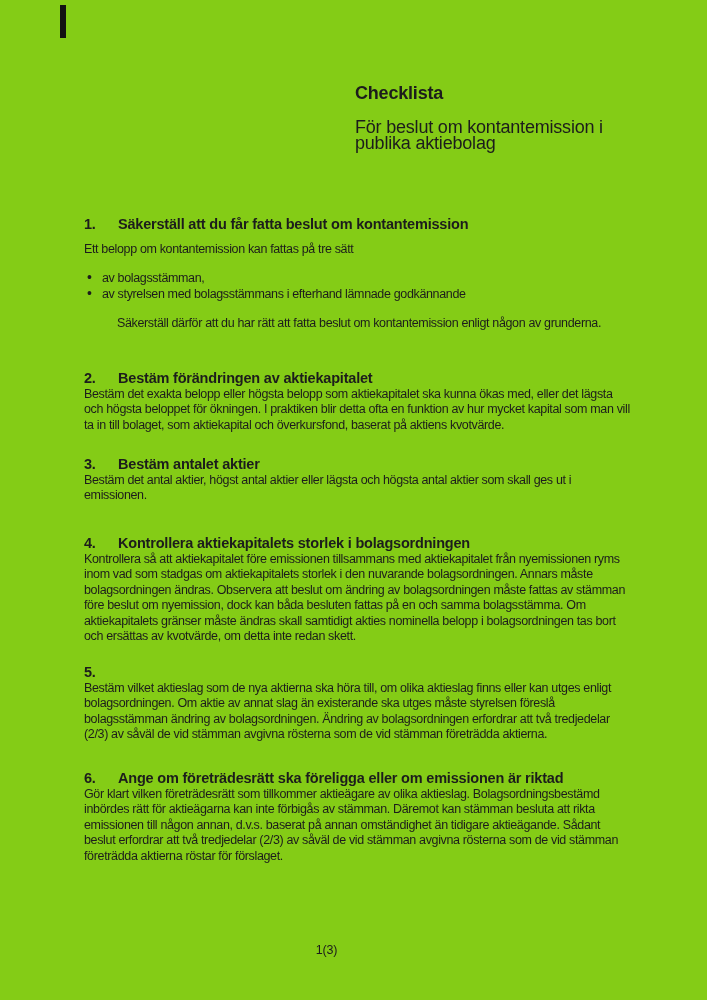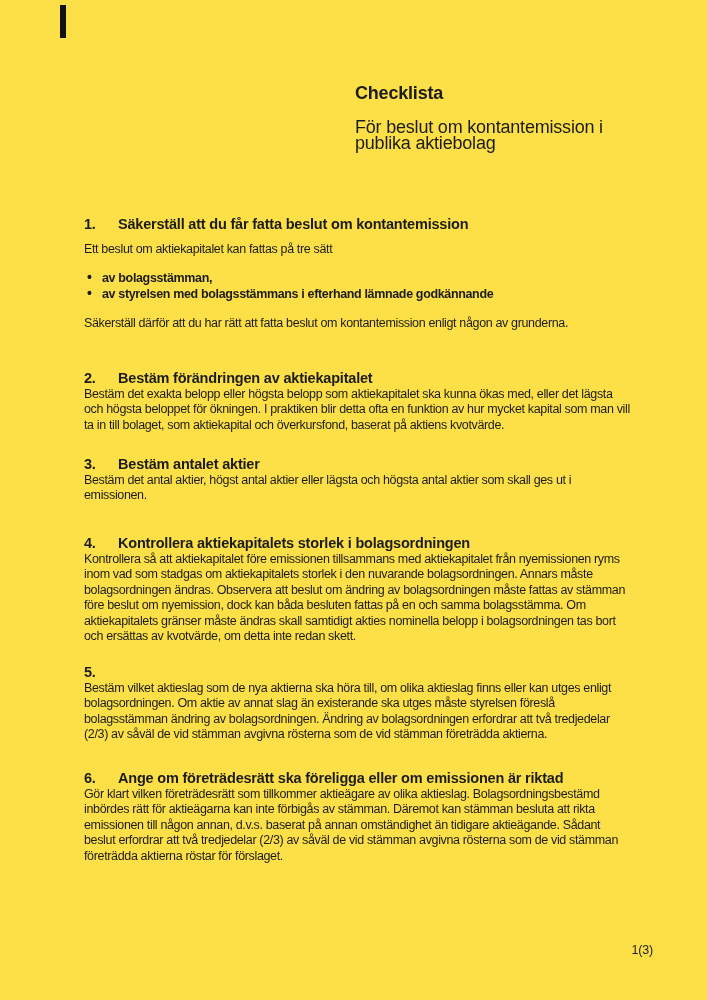--- a/index.html
+++ b/index.html
@@ -1,21 +1,21 @@
 <!DOCTYPE html>
 <html lang="sv"><head>
 <meta charset="utf-8">
 <title>Checklista</title>
 <style>
   html, body { margin: 0; padding: 0; background: #ffffff; }
   .page {
     position: relative;
     width: 707px;
     height: 1000px;
-    background: #fde047;
+    background: #84cc16;
     font-family: "Liberation Sans", sans-serif;
     color: #1c1c1c;
     overflow: hidden;
   }
   
   .scan-mark {
     position: absolute;
     left: 60px;
     top: 5px;
     width: 6px;
@@ -69,41 +69,40 @@
     font-size: 12.5px;
     line-height: 15.4px;
     letter-spacing: -0.35px;
   }
   .sec-body { }
   .sec-intro { margin-top: 9px; }
   .bullet-list {
     list-style: none;
     margin: 14px 0 0 0;
     padding: 0;
-    font-weight: bold;
   }
   .bullet-list li {
     position: relative;
     padding-left: 18px;
   }
   .bullet-list li::before {
     content: "\2022";
     position: absolute;
     left: 3px;
     top: -1px;
     font-size: 14px;
   }
-  .sec-closing { margin-top: 14px; }
+  .sec-closing { margin-top: 14px; text-align: center; }
   
   .page-footer {
     position: absolute;
     top: 943px;
     left: 0;
     width: 653px;
-    text-align: right;
+    text-align: center;
     font-size: 12.5px;
     letter-spacing: -0.2px;
   }
 </style>
 </head>
 <body>
 
 <div class="page">
 
   <div class="scan-mark"></div>
@@ -111,21 +110,21 @@
   <div class="title-block">
     <div class="doc-title">Checklista</div>
     <div class="doc-subtitle">För beslut om kontantemission i publika aktiebolag</div>
   </div>
 
   <div class="section sec-1">
     <div class="sec-heading">
       <span class="sec-num">1.</span>
       <span>Säkerställ att du får fatta beslut om kontantemission</span>
     </div>
-    <div class="sec-intro">Ett beslut om aktiekapitalet kan fattas på tre sätt</div>
+    <div class="sec-intro">Ett belopp om kontantemission kan fattas på tre sätt</div>
     <ul class="bullet-list">
       <li>av bolagsstämman,</li>
       <li>av styrelsen med bolagsstämmans i efterhand lämnade godkännande</li>
     </ul>
     <div class="sec-closing">Säkerställ därför att du har rätt att fatta beslut om kontantemission enligt någon av grunderna.</div>
   </div>
 
   <div class="section sec-2">
     <div class="sec-heading">
       <span class="sec-num">2.</span>

